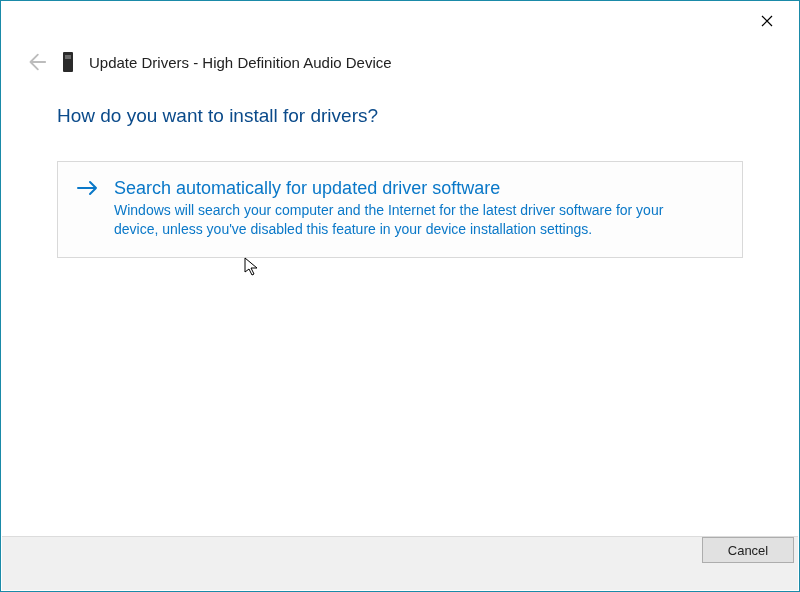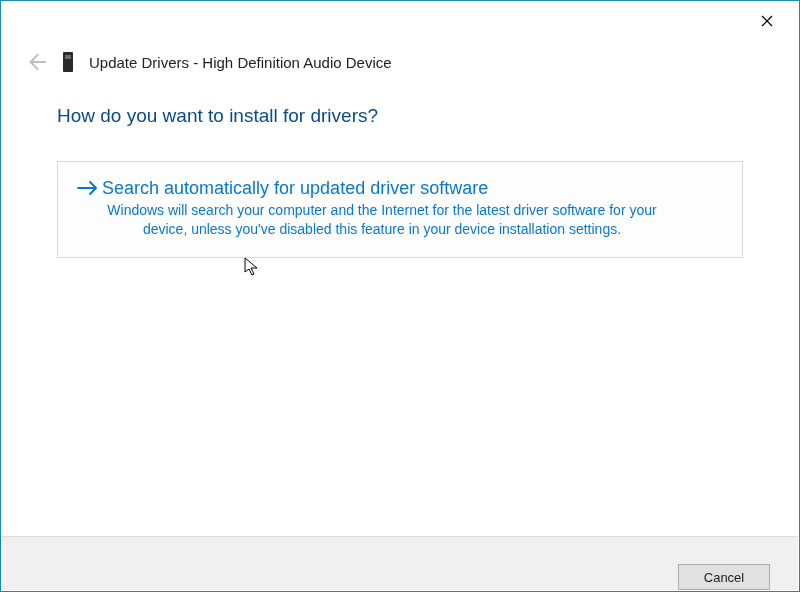--- a/index.html
+++ b/index.html
@@ -69,21 +69,21 @@
       font-size: 19px;
       color: #0a4a8a;
       font-weight: 400;
       margin-bottom: 34px;
     }
     .option {
       border: 1px solid transparent;
       padding: 16px 18px 18px 18px;
       margin-bottom: 14px;
       display: flex;
-      gap: 0;
+      gap: 12px;
       cursor: pointer;
       position: relative;
     }
     .option.hovered {
       border-color: #d9d9d9;
       background: #fdfdfd;
     }
     .opt-arrow {
       flex: 0 0 26px;
       color: #0a78c8;
@@ -95,32 +95,31 @@
       font-size: 18px;
       color: #0a78c8;
       font-weight: 400;
       margin-bottom: 2px;
     }
     .opt-desc {
       font-size: 14px;
       color: #0a78c8;
       line-height: 1.35;
       max-width: 560px;
-      text-align: center;
     }
     .footer {
       position: absolute;
       left: 1px; right: 1px; bottom: 1px;
       height: 54px;
       background: #f0f0f0;
       border-top: 1px solid #dcdcdc;
       display: flex;
-      align-items: flex-end;
+      align-items: flex-start;
       justify-content: flex-end;
-      padding-right: 28px;
+      padding-right: 4px;
     }
     .cancel-btn {
       min-width: 92px;
       height: 26px;
       background: #e1e1e1;
       border: 1px solid #adadad;
       font-size: 13px;
       color: #222;
       cursor: pointer;
       font-family: inherit;

